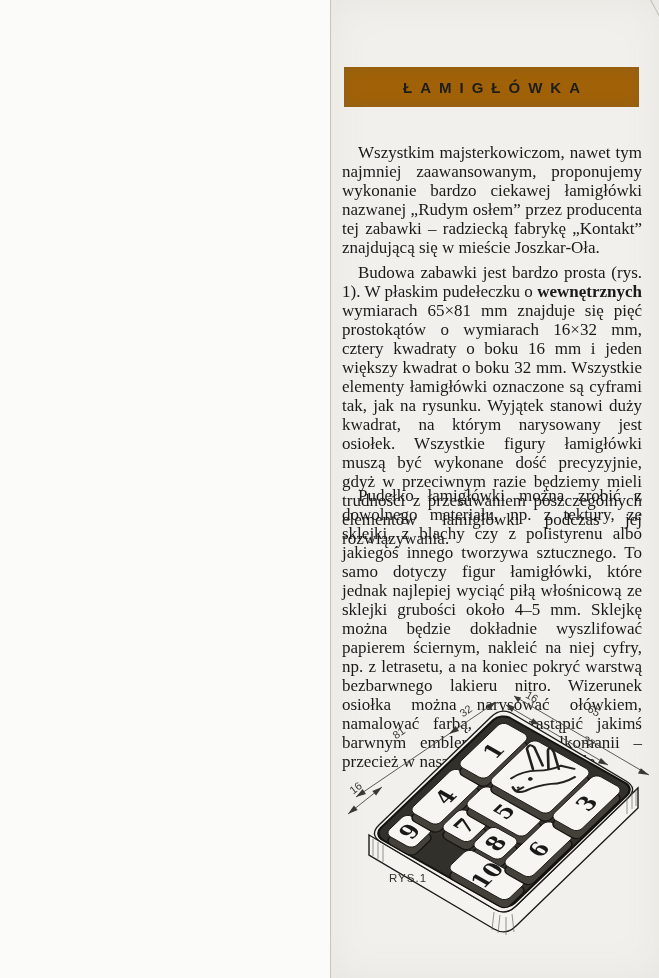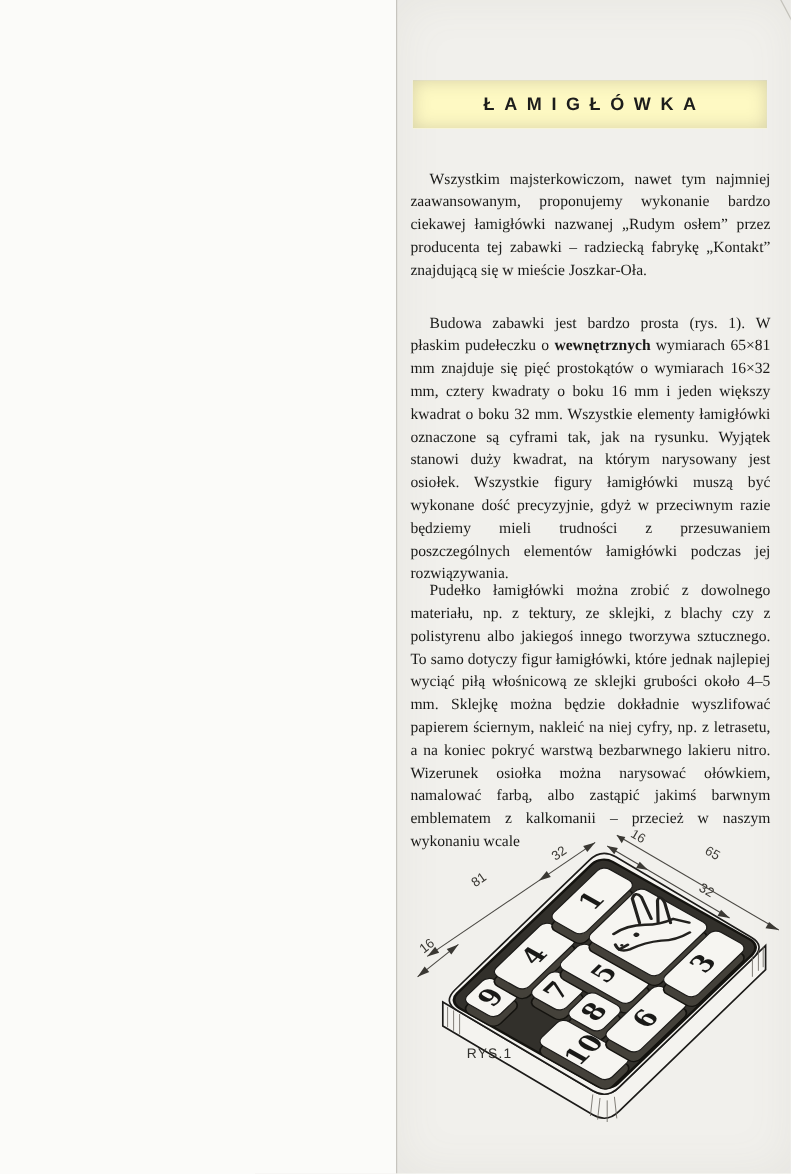--- a/index.html
+++ b/index.html
@@ -14,33 +14,33 @@
     background:#f1f0ec;
     border-left:1px solid #c6c4be;
     box-shadow:inset 0 0 40px rgba(120,115,105,0.08);
   }
   .crease{
     position:absolute;left:317px;top:-4px;width:1px;height:92px;
     background:#b9b6af;transform:rotate(-28deg);transform-origin:top left;opacity:.8;
   }
   .title-bar{
     position:absolute;left:13px;top:67px;width:295px;height:40px;
-    background:#fef9c3;
+    background:#a16207;
     display:flex;align-items:center;justify-content:center;
     box-shadow:inset 0 0 14px rgba(90,88,82,0.25);
   }
   .title-bar span{
     font-family:"Liberation Sans", sans-serif;
     font-size:15px;font-weight:700;letter-spacing:8px;color:#1d1d1c;
     padding-left:8px; 
     white-space:nowrap;
   }
   .para{
     position:absolute;left:11px;width:300px;
-    font-size:13px;line-height:19px;color:#1a1a18;
+    font-size:17px;line-height:19px;color:#1a1a18;
     text-align:justify;text-indent:16px;
   }
   #para1{top:126px;}
   #para2{top:246px;}
   #para3{top:469px;}
   .figure-svg{position:absolute;left:15px;top:692px;}
   .rim{fill:#f4f3ef;stroke:#1c1b19;stroke-width:1.4;}
   .wall{fill:#f4f3ef;stroke:#1c1b19;stroke-width:1.4;}
   .floor{fill:#32302b;stroke:#14130f;stroke-width:1;}
   .pc-side{fill:#44413a;stroke:#14130f;stroke-width:.6;}

